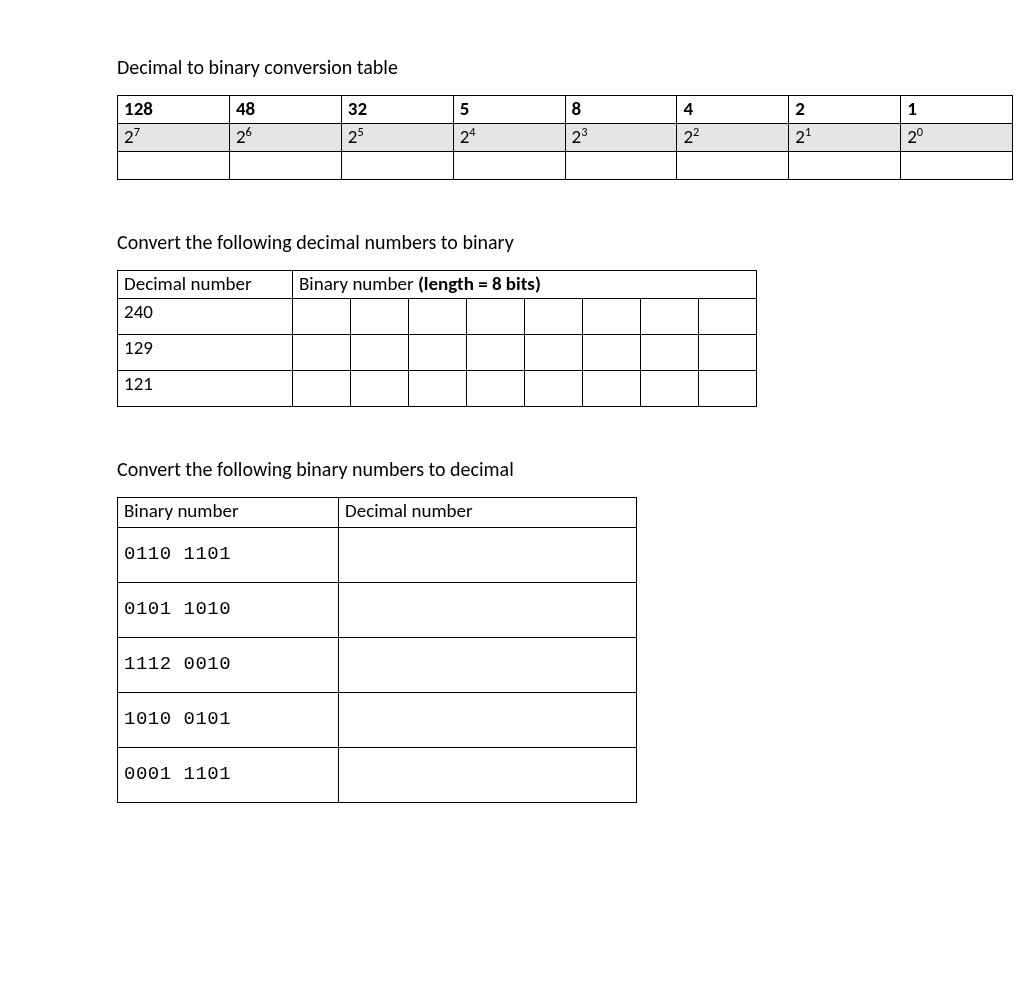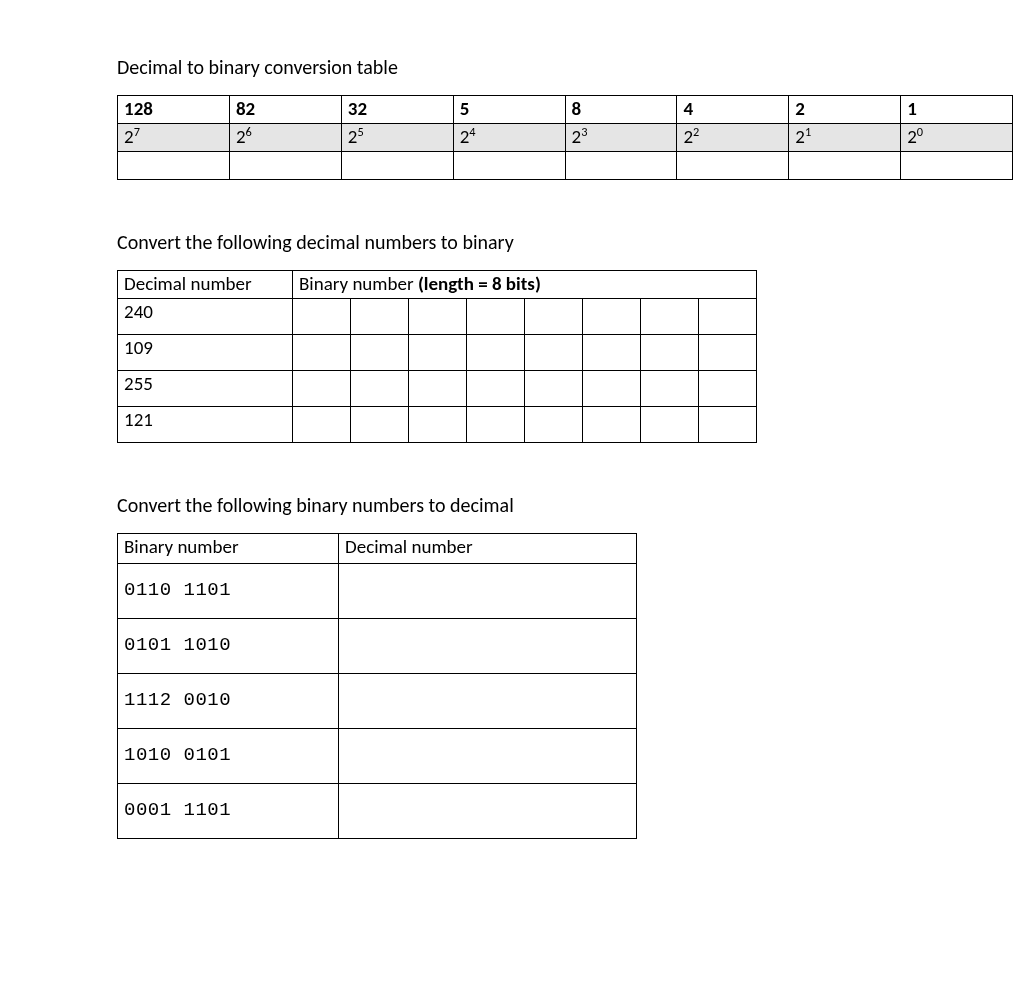--- a/index.html
+++ b/index.html
@@ -53,21 +53,21 @@
   </style>
 </head>
 <body>
 
 <div class="section">
   <div class="heading">Decimal to binary conversion table</div>
   <table class="t1">
     <tbody>
         <tr class="r1">
       <td>128</td>
-      <td>82</td>
+      <td>48</td>
       <td>32</td>
       <td>5</td>
       <td>8</td>
       <td>4</td>
       <td>2</td>
       <td>1</td>
     </tr>
     <tr class="r2">
       <td><span>2</span><sup>7</sup></td>
       <td><span>2</span><sup>6</sup></td>
@@ -116,32 +116,21 @@
       <td></td>
           <td></td>
           <td></td>
           <td></td>
           <td></td>
           <td></td>
           <td></td>
           <td></td>
     </tr>
     <tr>
-      <td>109</td>
-      <td></td>
-          <td></td>
-          <td></td>
-          <td></td>
-          <td></td>
-          <td></td>
-          <td></td>
-          <td></td>
-    </tr>
-    <tr>
-      <td>255</td>
+      <td>129</td>
       <td></td>
           <td></td>
           <td></td>
           <td></td>
           <td></td>
           <td></td>
           <td></td>
           <td></td>
     </tr>
     <tr>

